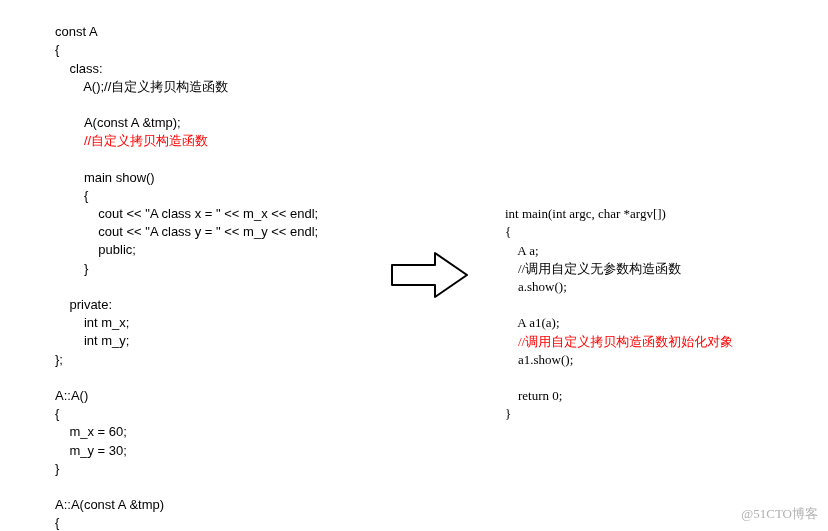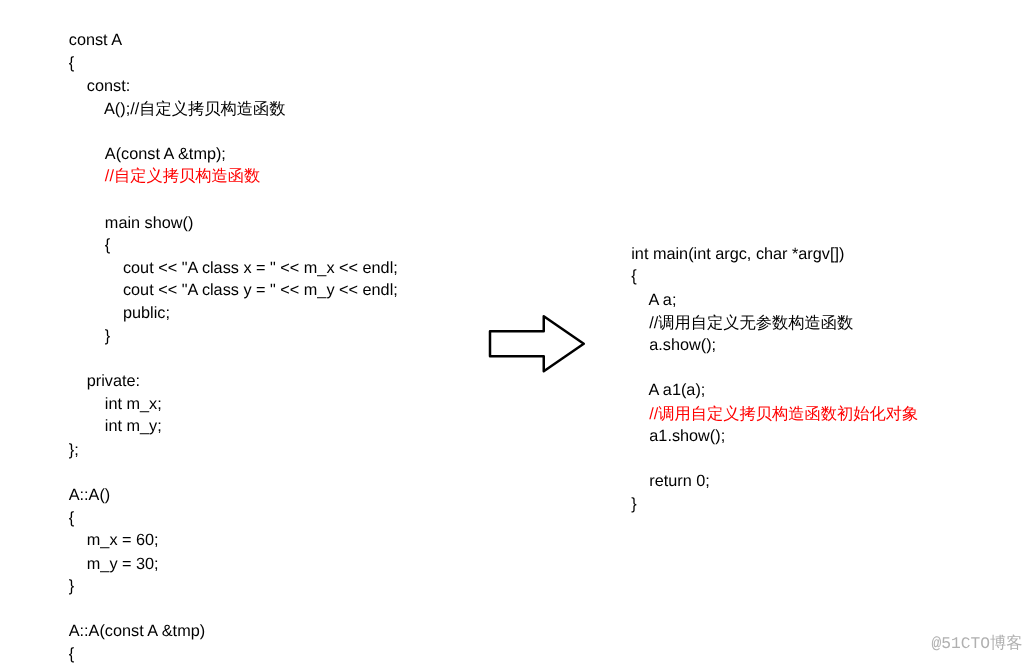--- a/index.html
+++ b/index.html
@@ -20,50 +20,51 @@
       position: absolute;
       left: 55px;
       top: 5px;
       line-height: 1.4;
       white-space: pre;
       color: #000000;
     }
     .right-code {
       position: absolute;
       left: 505px;
-      top: 176px;
+      top: 187px;
       line-height: 1.4;
       white-space: pre;
       color: #000000;
+      font-family: Liberation Serif, serif;
     }
     .red {
       color: #ff0000;
       margin-top: 44px;
     }
     .arrow {
       position: absolute;
       left: 390px;
       top: 250px;
     }
     .watermark {
       position: absolute;
       right: 10px;
       bottom: 8px;
-      font-family: Liberation Mono, monospace;
+      font-family: Liberation Serif, serif;
       font-size: 13px;
       color: #b0b0b0;
     }
   </style>
 </head>
 <body>
 
 <div class="left-code">
 <span>const A</span>
 <span>{</span>
-<span>    const:</span>
+<span>    class:</span>
 <span>        A();//自定义拷贝构造函数</span>
 <span></span>
 <span>        A(const A &amp;tmp);</span>
 <span class="red">        //自定义拷贝构造函数</span>
 <span></span>
 <span>        main show()</span>
 <span>        {</span>
 <span>            cout &lt;&lt; "A class x = " &lt;&lt; m_x &lt;&lt; endl;</span>
 <span>            cout &lt;&lt; "A class y = " &lt;&lt; m_y &lt;&lt; endl;</span>
 <span>            public;</span>

